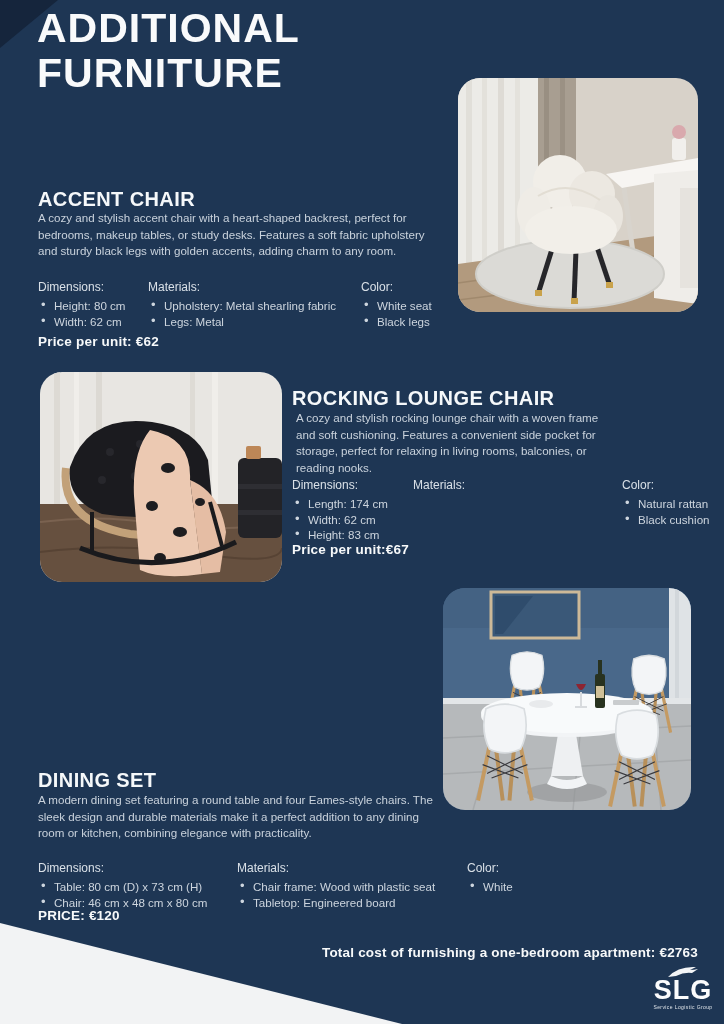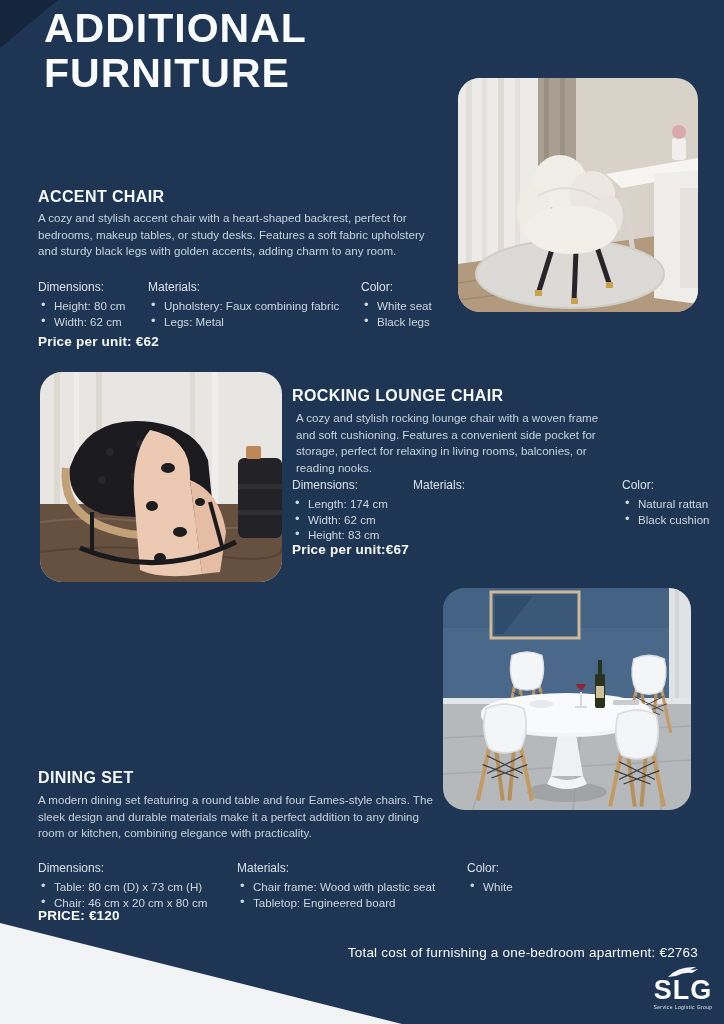--- a/index.html
+++ b/index.html
@@ -24,24 +24,24 @@
     background:#f2f3f4;
     clip-path:polygon(0 0,100% 100%,0 100%);
   }
 
   
   .page-title {
     position:absolute; left:37px; top:6px;
     font-size:41px; line-height:45px; font-weight:800;
     letter-spacing:1px; color:#f9fafb;
   }
-  .page-title span { display:block;margin-left:7px; }
+  .page-title span { display:block; }
   .section-heading {
     position:absolute;
-    font-size:16px; font-weight:800; letter-spacing:.4px; color:#f5f8fa;
+    font-size:20px; font-weight:800; letter-spacing:.4px; color:#f5f8fa;
   }
   .desc {
     position:absolute;
     font-size:11.6px; line-height:16.5px; color:#c9d2dc;
   }
   .col { position:absolute; }
   .col-label { font-size:12px; line-height:14px; color:#d9e0e7; }
   .bullets { list-style:none; margin-top:4px; }
   .bullets li {
     position:relative; padding-left:16px;
@@ -49,21 +49,21 @@
   }
   .bullets li::before {
     content:"\2022"; position:absolute; left:3px; top:-1px; font-size:13px; color:#cdd5de;
   }
   .price {
     position:absolute;
     font-size:13.5px; font-weight:800; letter-spacing:.2px; color:#f7f9fa;
   }
   .total-line {
     position:absolute; top:945px; right:26px;
-    font-size:13.5px; font-weight:400; letter-spacing:.2px; color:#f7f9fa;
+    font-size:13.5px; font-weight:700; letter-spacing:.2px; color:#f7f9fa;
   }
 
   
   .photo { position:absolute; overflow:hidden; border-radius:22px; }
   .photo svg { display:block; }
   .photo-accent { left:458px; top:78px;  width:240px; height:234px; }
   .photo-rocking{ left:40px;  top:372px; width:242px; height:210px; }
   .photo-dining { left:443px; top:588px; width:248px; height:222px; }
 
   
@@ -92,21 +92,21 @@
 <div class="col" style="left:38px; top:280px;">
   <div class="col-label">Dimensions:</div>
   <ul class="bullets">
     <li>Height: 80 cm</li>
     <li>Width: 62 cm</li>
   </ul>
 </div>
 <div class="col" style="left:148px; top:280px;">
   <div class="col-label">Materials:</div>
   <ul class="bullets">
-    <li>Upholstery: Faux combining fabric</li>
+    <li>Upholstery: Metal shearling fabric</li>
     <li>Legs: Metal</li>
   </ul>
 </div>
 <div class="col" style="left:361px; top:280px;">
   <div class="col-label">Color:</div>
   <ul class="bullets">
     <li>White seat</li>
     <li>Black legs</li>
   </ul>
 </div>
@@ -267,21 +267,21 @@
   </svg>
 </div>
 
 <h2 class="section-heading" style="left:38px; top:769px;">DINING SET</h2>
 <p class="desc" style="left:38px; top:792px; width:400px;">A modern dining set featuring a round table and four Eames-style chairs. The sleek design and durable materials make it a perfect addition to any dining room or kitchen, combining elegance with practicality.</p>
 
 <div class="col" style="left:38px; top:861px;">
   <div class="col-label">Dimensions:</div>
   <ul class="bullets">
     <li>Table: 80 cm (D) x 73 cm (H)</li>
-    <li>Chair: 46 cm x 20 cm x 80 cm</li>
+    <li>Chair: 46 cm x 48 cm x 80 cm</li>
   </ul>
 </div>
 <div class="col" style="left:237px; top:861px;">
   <div class="col-label">Materials:</div>
   <ul class="bullets">
     <li>Chair frame: Wood with plastic seat</li>
     <li>Tabletop: Engineered board</li>
   </ul>
 </div>
 <div class="col" style="left:467px; top:861px;">

